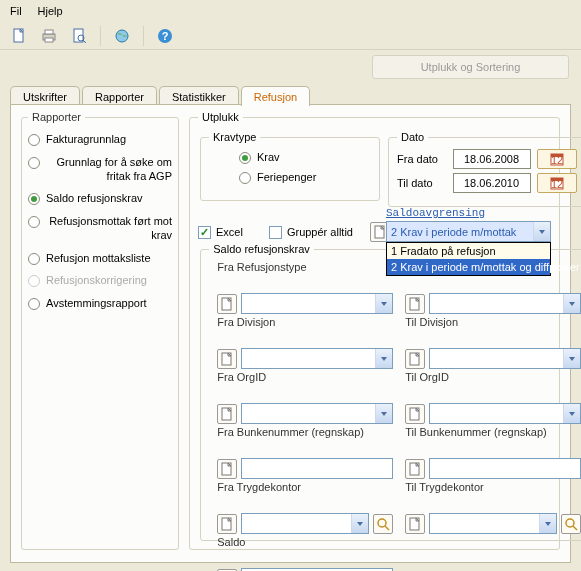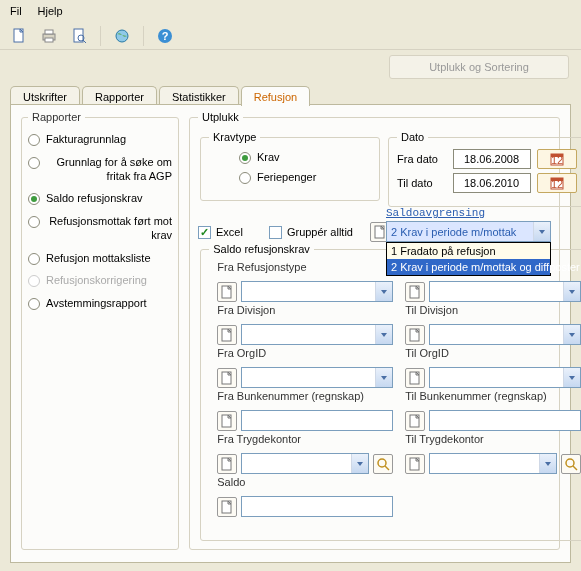--- a/index.html
+++ b/index.html
@@ -3,21 +3,21 @@
 <meta charset="utf-8">
 <style>
   * { box-sizing: border-box; font-family: Tahoma, sans-serif; font-size: 11px; }
   body { margin: 0; background: #ece9d8; width: 581px; height: 571px; overflow: hidden; }
   .menubar { height: 22px; padding: 2px 10px; display: flex; gap: 16px; align-items: center; }
   .menubar span { cursor: default; }
   .toolbar { height: 28px; padding: 2px 8px; display: flex; gap: 8px; align-items: center; border-bottom: 1px solid #d6d2c2; }
   .tbtn { width: 22px; height: 22px; border: 1px solid transparent; display: flex; align-items: center; justify-content: center; border-radius: 2px; }
   .tbtn svg { width: 16px; height: 16px; }
   .topright-btn-wrap { position: absolute; right: 12px; top: 55px; }
-  .soft-btn { width: 180px; height: 24px; background: #f4f2e8; border: 1px solid #d6d2c2; border-radius: 3px; color: #999; display: flex; align-items: center; justify-content: center; }
+  .soft-btn { width: 197px; height: 24px; background: #f4f2e8; border: 1px solid #d6d2c2; border-radius: 3px; color: #999; display: flex; align-items: center; justify-content: center; }
   .tabstrip { position: absolute; left: 10px; top: 85px; display: flex; gap: 2px; }
   .tab { padding: 4px 12px 3px; background: #f4f2e8; border: 1px solid #bdb99e; border-bottom: none; border-radius: 5px 5px 0 0; cursor: pointer; position: relative; top: 1px; }
   .tab.active { background: #fcfcfa; color: #cc6600; z-index: 2; }
   .panel { position: absolute; left: 10px; right: 10px; top: 104px; bottom: 8px; border: 1px solid #bdb99e; background: #fcfcfa; }
   .sidebar-fieldset { position: absolute; left: 8px; top: 6px; width: 158px; bottom: 12px; border: 1px solid #d6d2c2; border-radius: 3px; padding: 10px 6px 6px; }
   .sidebar-fieldset legend { padding: 0 4px; color: #333; }
   .radio-list { display: flex; flex-direction: column; gap: 9px; }
   .radio-item { display: flex; align-items: flex-start; gap: 6px; cursor: pointer; line-height: 1.25; text-align: right; }
   .radio-item.disabled { color: #aaa; cursor: default; }
   .radio { width: 12px; height: 12px; border: 1px solid #8b8b7a; border-radius: 50%; flex: 0 0 auto; margin-top: 1px; position: relative; background: #fff; }
@@ -49,21 +49,21 @@
   .combo-text { flex: 1; padding: 2px 4px; white-space: nowrap; overflow: hidden; color: #2a5db0; }
   .combo-arrow { width: 17px; height: 100%; border-left: 1px solid #cfd8e6; background: linear-gradient(#eaf1fb,#c6d8f0); display: flex; align-items: center; justify-content: center; }
   .combo-arrow svg { width: 8px; height: 8px; }
   .dropdown-pop { position: absolute; left: 196px; right: 8px; top: 119px; border: 1px solid #000; background: #fffceb; z-index: 10; }
   .dropdown-pop .opt { padding: 2px 4px; white-space: nowrap; cursor: pointer; }
   .dropdown-pop .opt.sel { background: #3068c8; color: #fff; }
   .saldo-fs { position: absolute; left: 8px; right: 8px; top: 120px; bottom: 8px; border: 1px solid #d6d2c2; border-radius: 3px; padding-top: 6px; }
   .saldo-fs legend { padding: 0 4px; }
   .field-grid { position: relative; }
   .fg-row { display: flex; gap: 12px; padding: 0 8px; margin-bottom: 2px; }
-  .fg-col { flex: 1; display: flex; flex-direction: column; gap: 8px; }
+  .fg-col { flex: 1; display: flex; flex-direction: column; gap: 20px; }
   .fg-label { color: #333; }
   .fg-input-row { display: flex; align-items: center; gap: 4px; }
   .txt-input { flex: 1; height: 21px; border: 1px solid #7b9ebd; background: #fff; padding: 2px 4px; }
   .mag-btn { width: 20px; height: 20px; border: 1px solid #999; background: #fdfbf4; border-radius: 2px; display: flex; align-items: center; justify-content: center; }
   .mag-btn svg { width: 14px; height: 14px; }
 </style>
 </head>
 <body>
 
 <div class="menubar">

